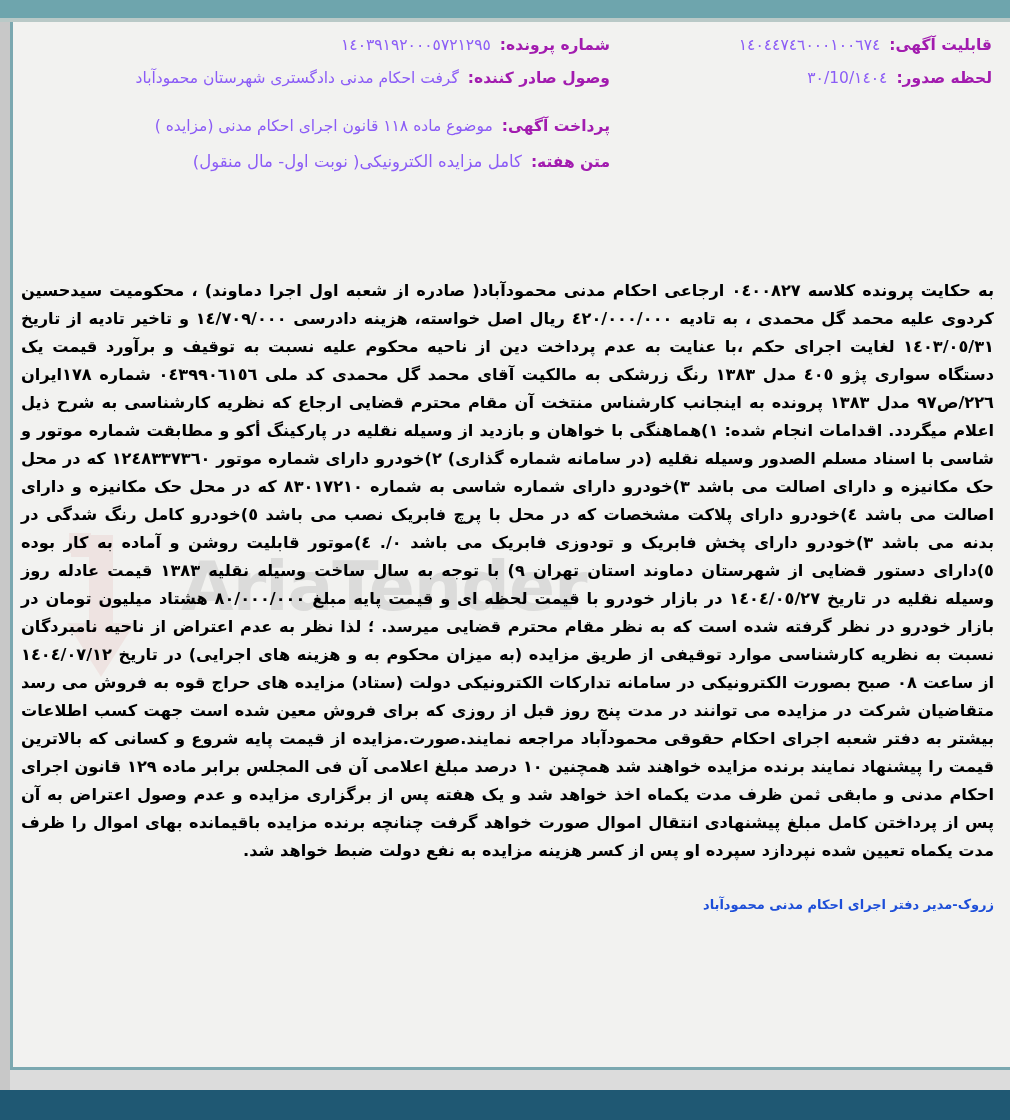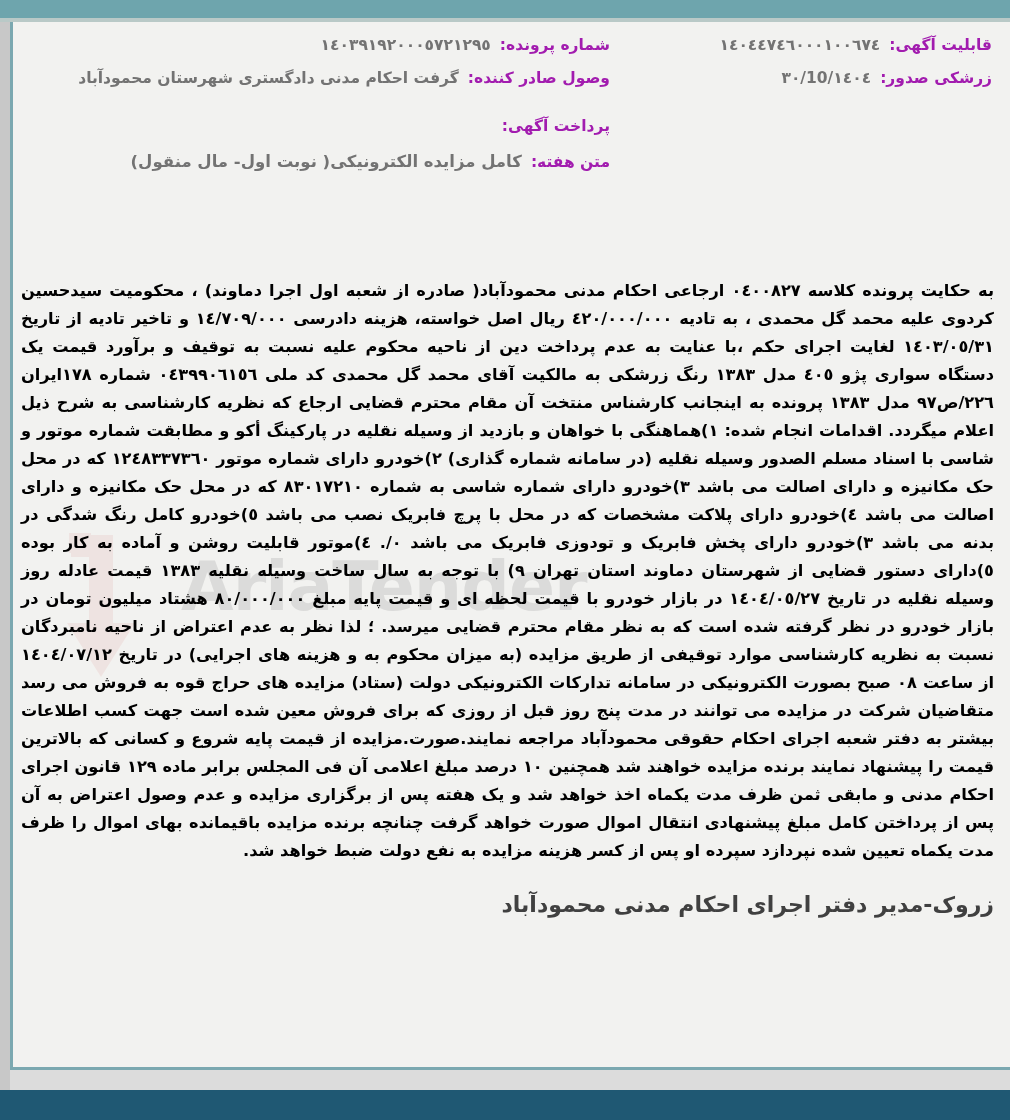--- a/index.html
+++ b/index.html
@@ -125,23 +125,23 @@
   .meta-cell.left-col  { flex: 1; justify-content: flex-start; }
 
   .meta-label {
     color: #a21caf;
     font-size: 15.5px;
     font-weight: bold;
     margin-left: 9px;
     font-family: "DejaVu Sans", "Liberation Sans", sans-serif;
   }
   .meta-value {
-    color: #737373;
+    color: #8b5cf6;
     font-size: 15.5px;
-    font-weight: bold;
+    font-weight: normal;
     font-family: "DejaVu Sans", "Liberation Sans", sans-serif;
   }
 
   
   .meta-row.wide { margin-bottom: 17px; }
   .meta-row.wide .meta-cell { width: auto; }
   .meta-row.subject { margin-top: 30px; }
   .meta-row.subject .spacer { width: 382px; }
   .meta-row.body-title .spacer { width: 382px; }
   .meta-row.body-title .meta-value { font-size: 16.5px; }
@@ -160,23 +160,23 @@
     font-weight: bold;
     line-height: 28px;
     font-family: "DejaVu Sans", "Liberation Sans", sans-serif;
     z-index: 2;
   }
   #body-text p { margin: 0 0 0 0; }
   #signature {
     margin-top: 26px;
     text-align: right;
     direction: rtl;
-    font-size: 22px;
-    font-weight: bold;
-    color: #404040;
+    font-size: 13px;
+    font-weight: bold;
+    color: #1d4ed8;
     text-align-last: right;
   }
 </style>
 </head>
 <body>
 
 <div id="app">
 
   <div id="top-bar"></div>
   <div id="top-bar-shadow"></div>
@@ -201,33 +201,34 @@
           <span class="meta-value">١٤٠٤٤٧٤٦٠٠٠١٠٠٦٧٤</span>
         </div>
         <div class="meta-cell left-col">
           <span class="meta-label">شماره پرونده:</span>
           <span class="meta-value">١٤٠٣٩١٩٢٠٠٠٥٧٢١٢٩٥</span>
         </div>
       </div>
 
       <div class="meta-row">
         <div class="meta-cell right-col">
-          <span class="meta-label">زرشکی صدور:</span>
+          <span class="meta-label">لحظه صدور:</span>
           <span class="meta-value">١٤٠٤/10/٣٠</span>
         </div>
         <div class="meta-cell left-col">
           <span class="meta-label">وصول صادر کننده:</span>
           <span class="meta-value">گرفت احکام مدنی دادگستری شهرستان محمودآباد</span>
         </div>
       </div>
 
       <div class="meta-row wide subject">
         <div class="spacer"></div>
         <div class="meta-cell">
           <span class="meta-label">پرداخت آگهی:</span>
+          <span class="meta-value">موضوع ماده ١١٨ قانون اجرای احکام مدنی (مزایده )</span>
         </div>
       </div>
 
       <div class="meta-row wide body-title">
         <div class="spacer"></div>
         <div class="meta-cell">
           <span class="meta-label">متن هفته:</span>
           <span class="meta-value">کامل مزایده الکترونیکی( نوبت اول- مال منقول)</span>
         </div>
       </div>

